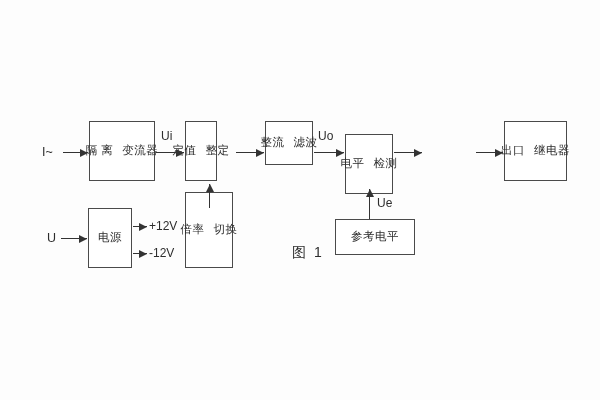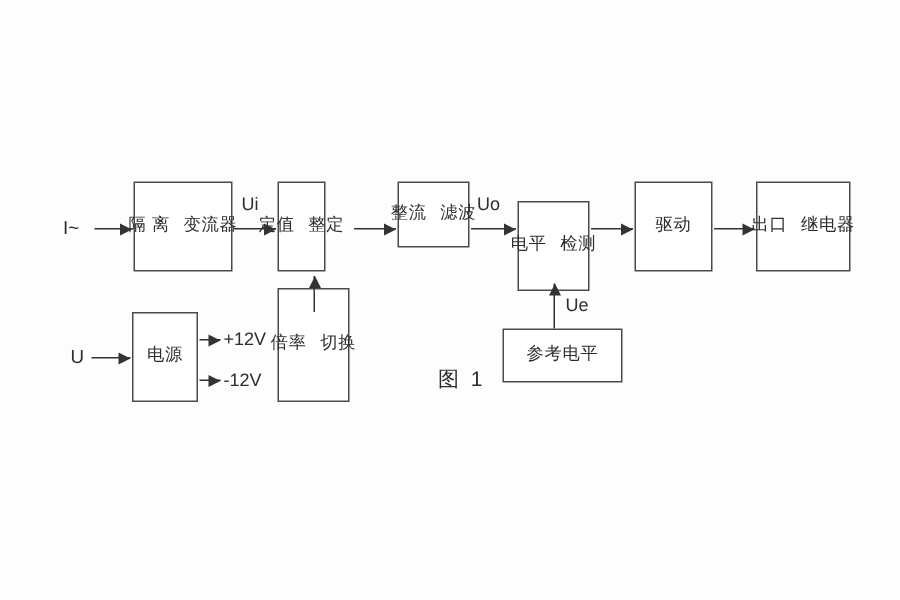--- a/index.html
+++ b/index.html
@@ -83,23 +83,20 @@
   <div class="box" style="left:265px;top:121px;width:48px;height:44px">
     <span>整流</span>
     <span>滤波</span>
   </div>
 
   <div class="box" style="left:345px;top:134px;width:48px;height:60px">
     <span>电平</span>
     <span>检测</span>
   </div>
 
-  <div class="box" style="left:423px;top:121px;width:52px;height:60px">
-    <span>驱动</span>
-  </div>
 
   <div class="box" style="left:88px;top:208px;width:44px;height:60px">
     <span>电源</span>
   </div>
 
   <div class="box" style="left:504px;top:121px;width:63px;height:60px">
     <span>出口</span>
     <span>继电器</span>
   </div>
 

